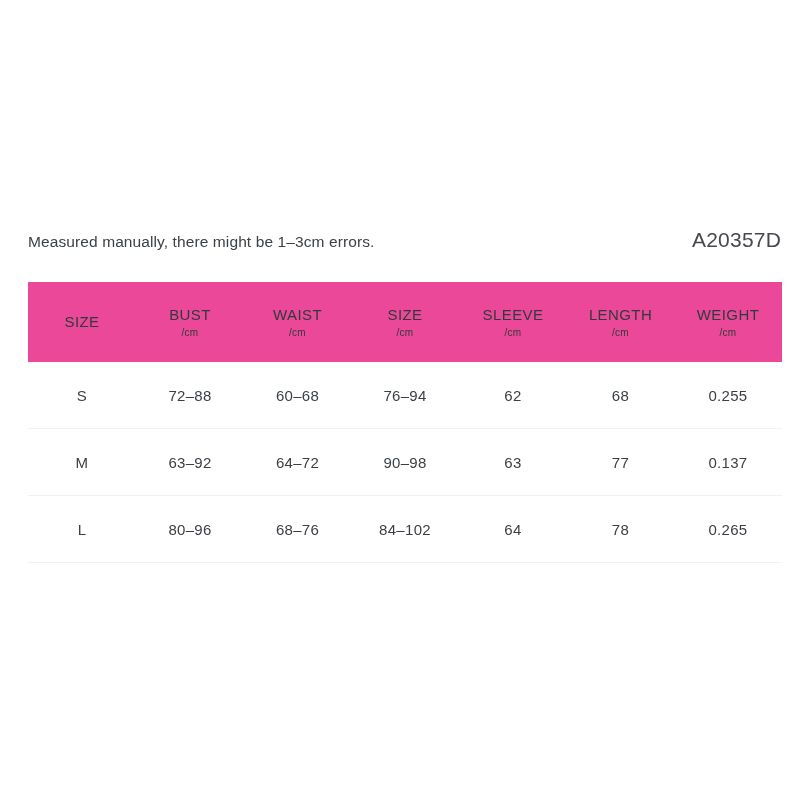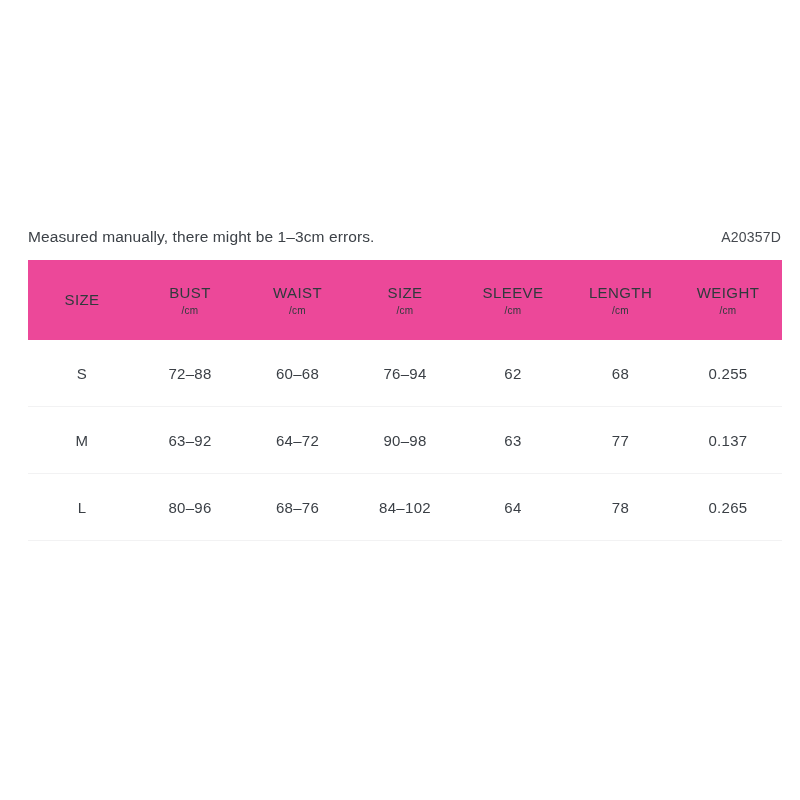--- a/index.html
+++ b/index.html
@@ -28,30 +28,30 @@
     top: 228px;
     width: 754px;
   }
 
   
   .caption-row {
     display: flex;
     align-items: baseline;
     justify-content: space-between;
     width: 100%;
-    padding-bottom: 14px;
+    padding-bottom: 30px;
   }
   .caption-note {
     font-size: 15.5px;
     color: #3c4147;
     letter-spacing: 0.1px;
     white-space: nowrap;
   }
   .caption-code {
-    font-size: 14px;
+    font-size: 21px;
     color: #45494f;
     letter-spacing: 0.2px;
     white-space: nowrap;
     padding-right: 1px;
     text-align: center;
   }
 
   
   table.size-table {
     width: 754px;

